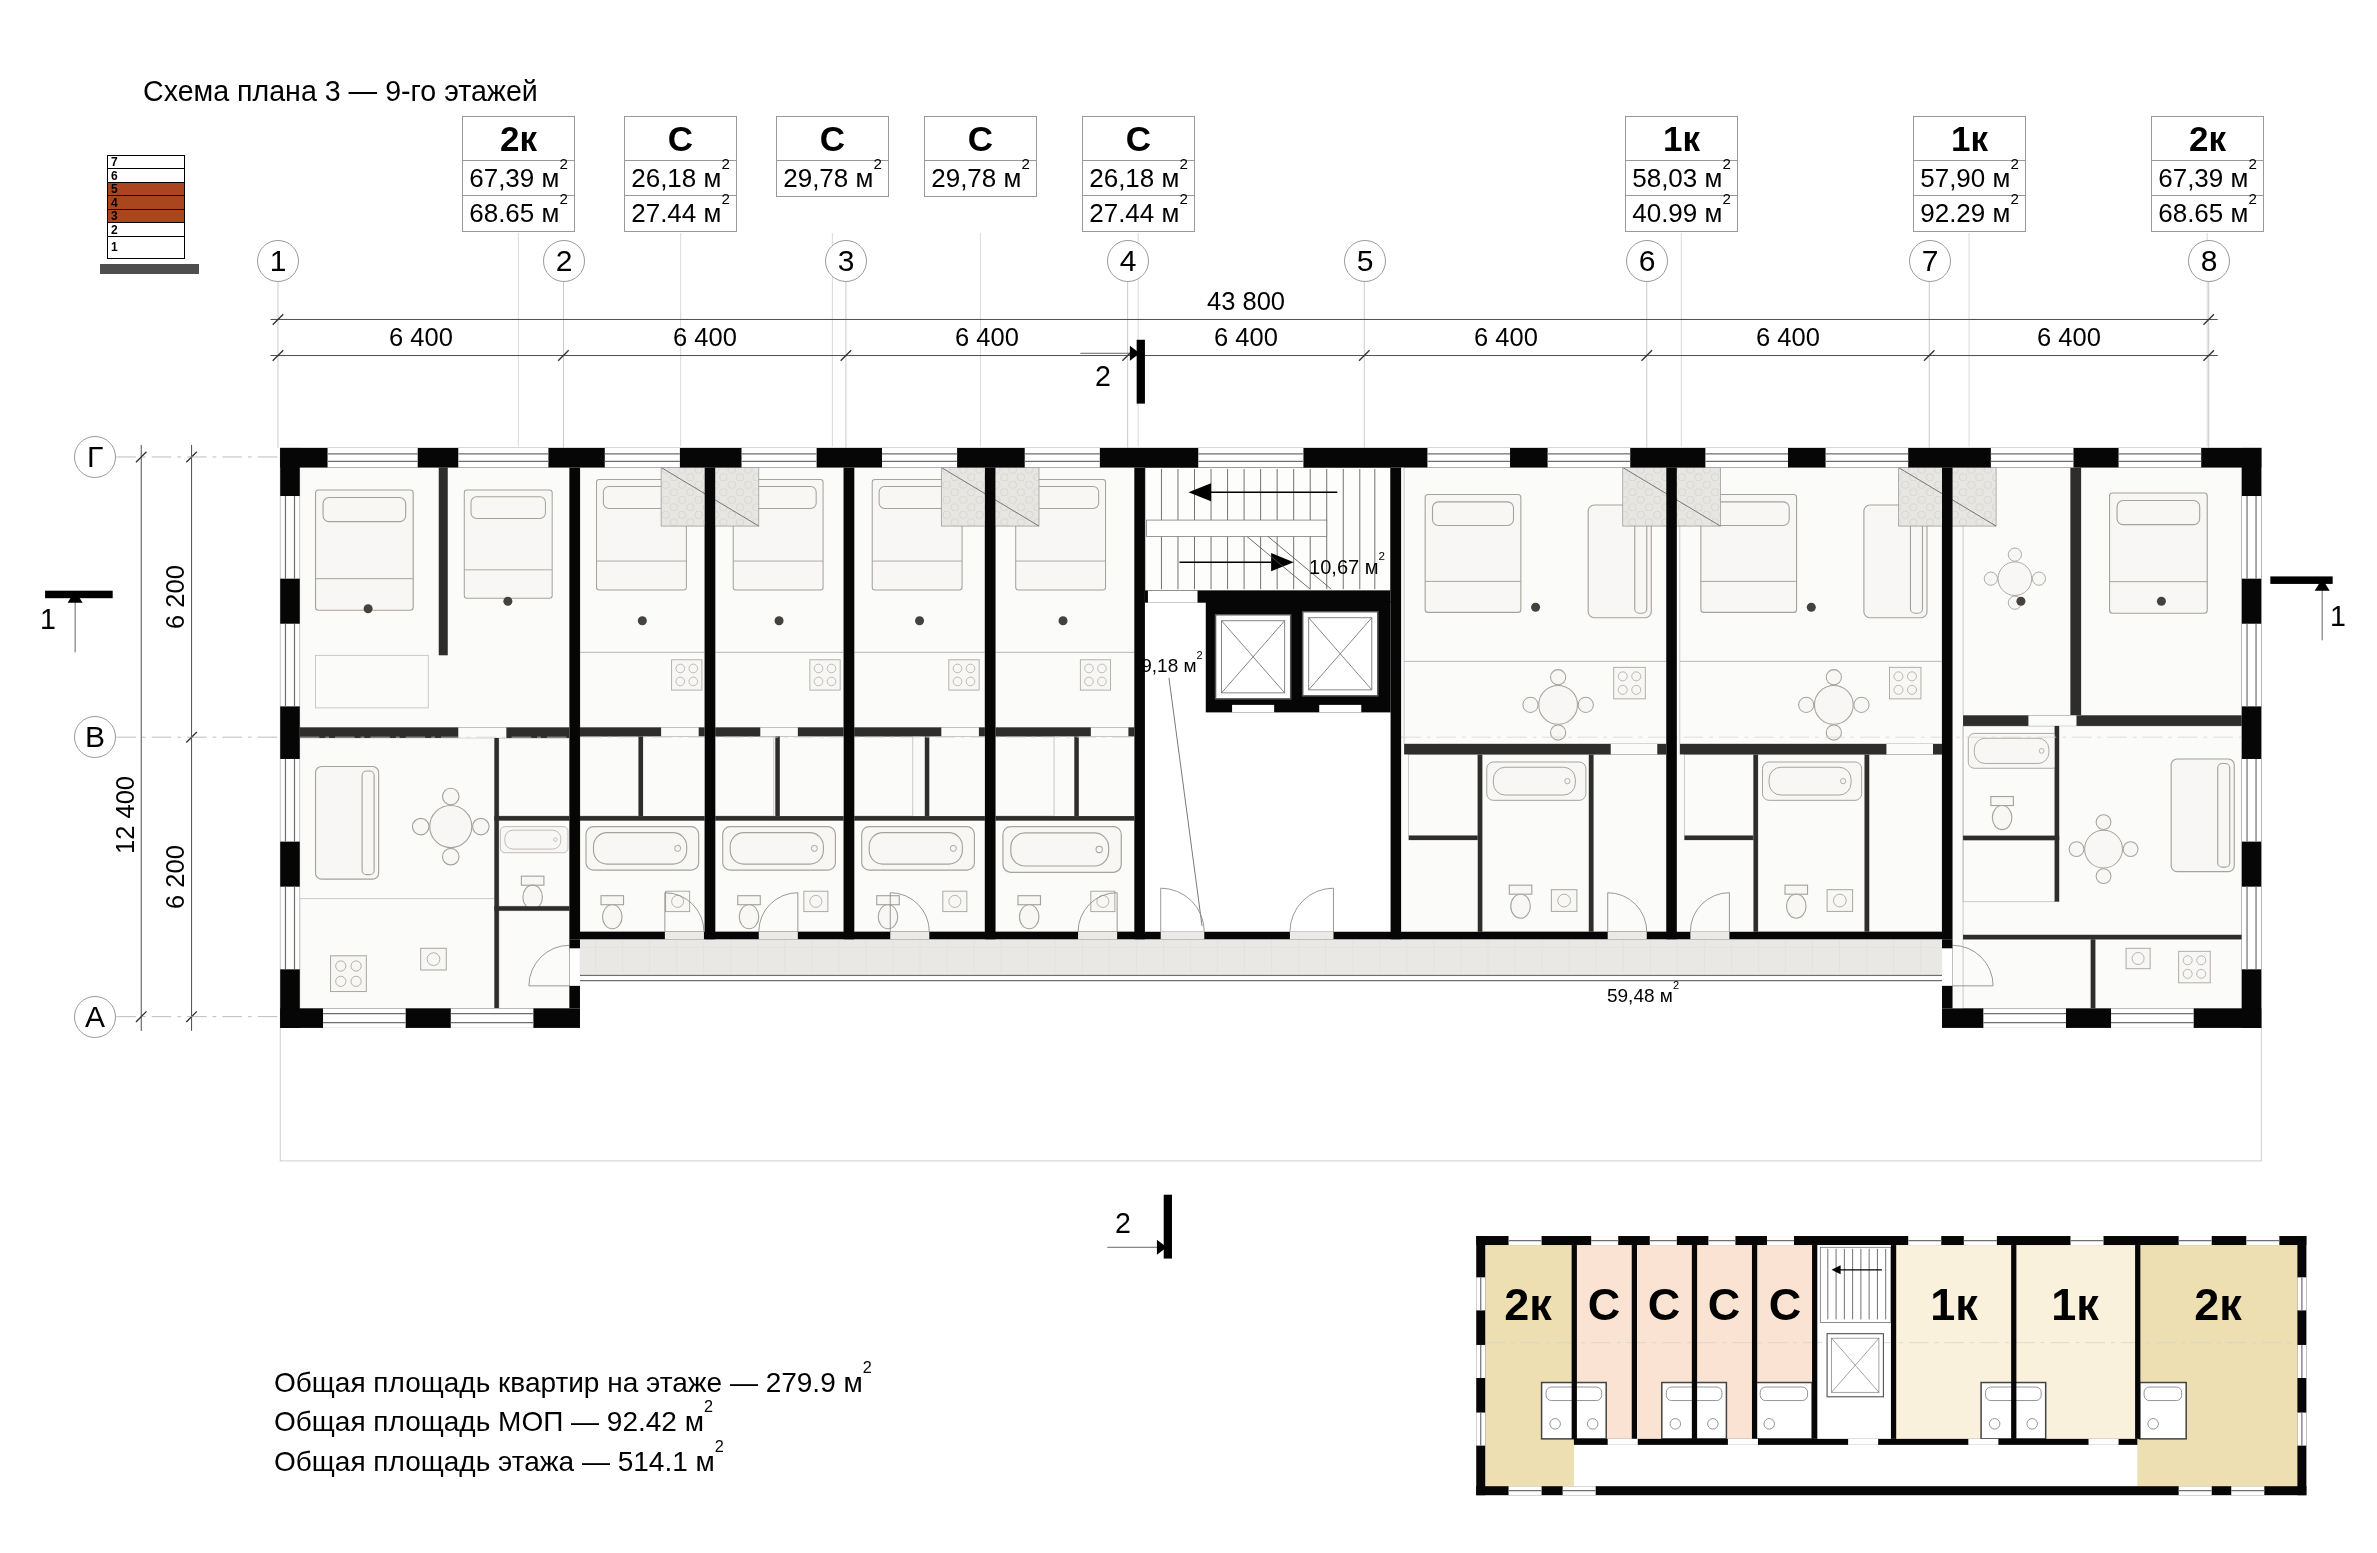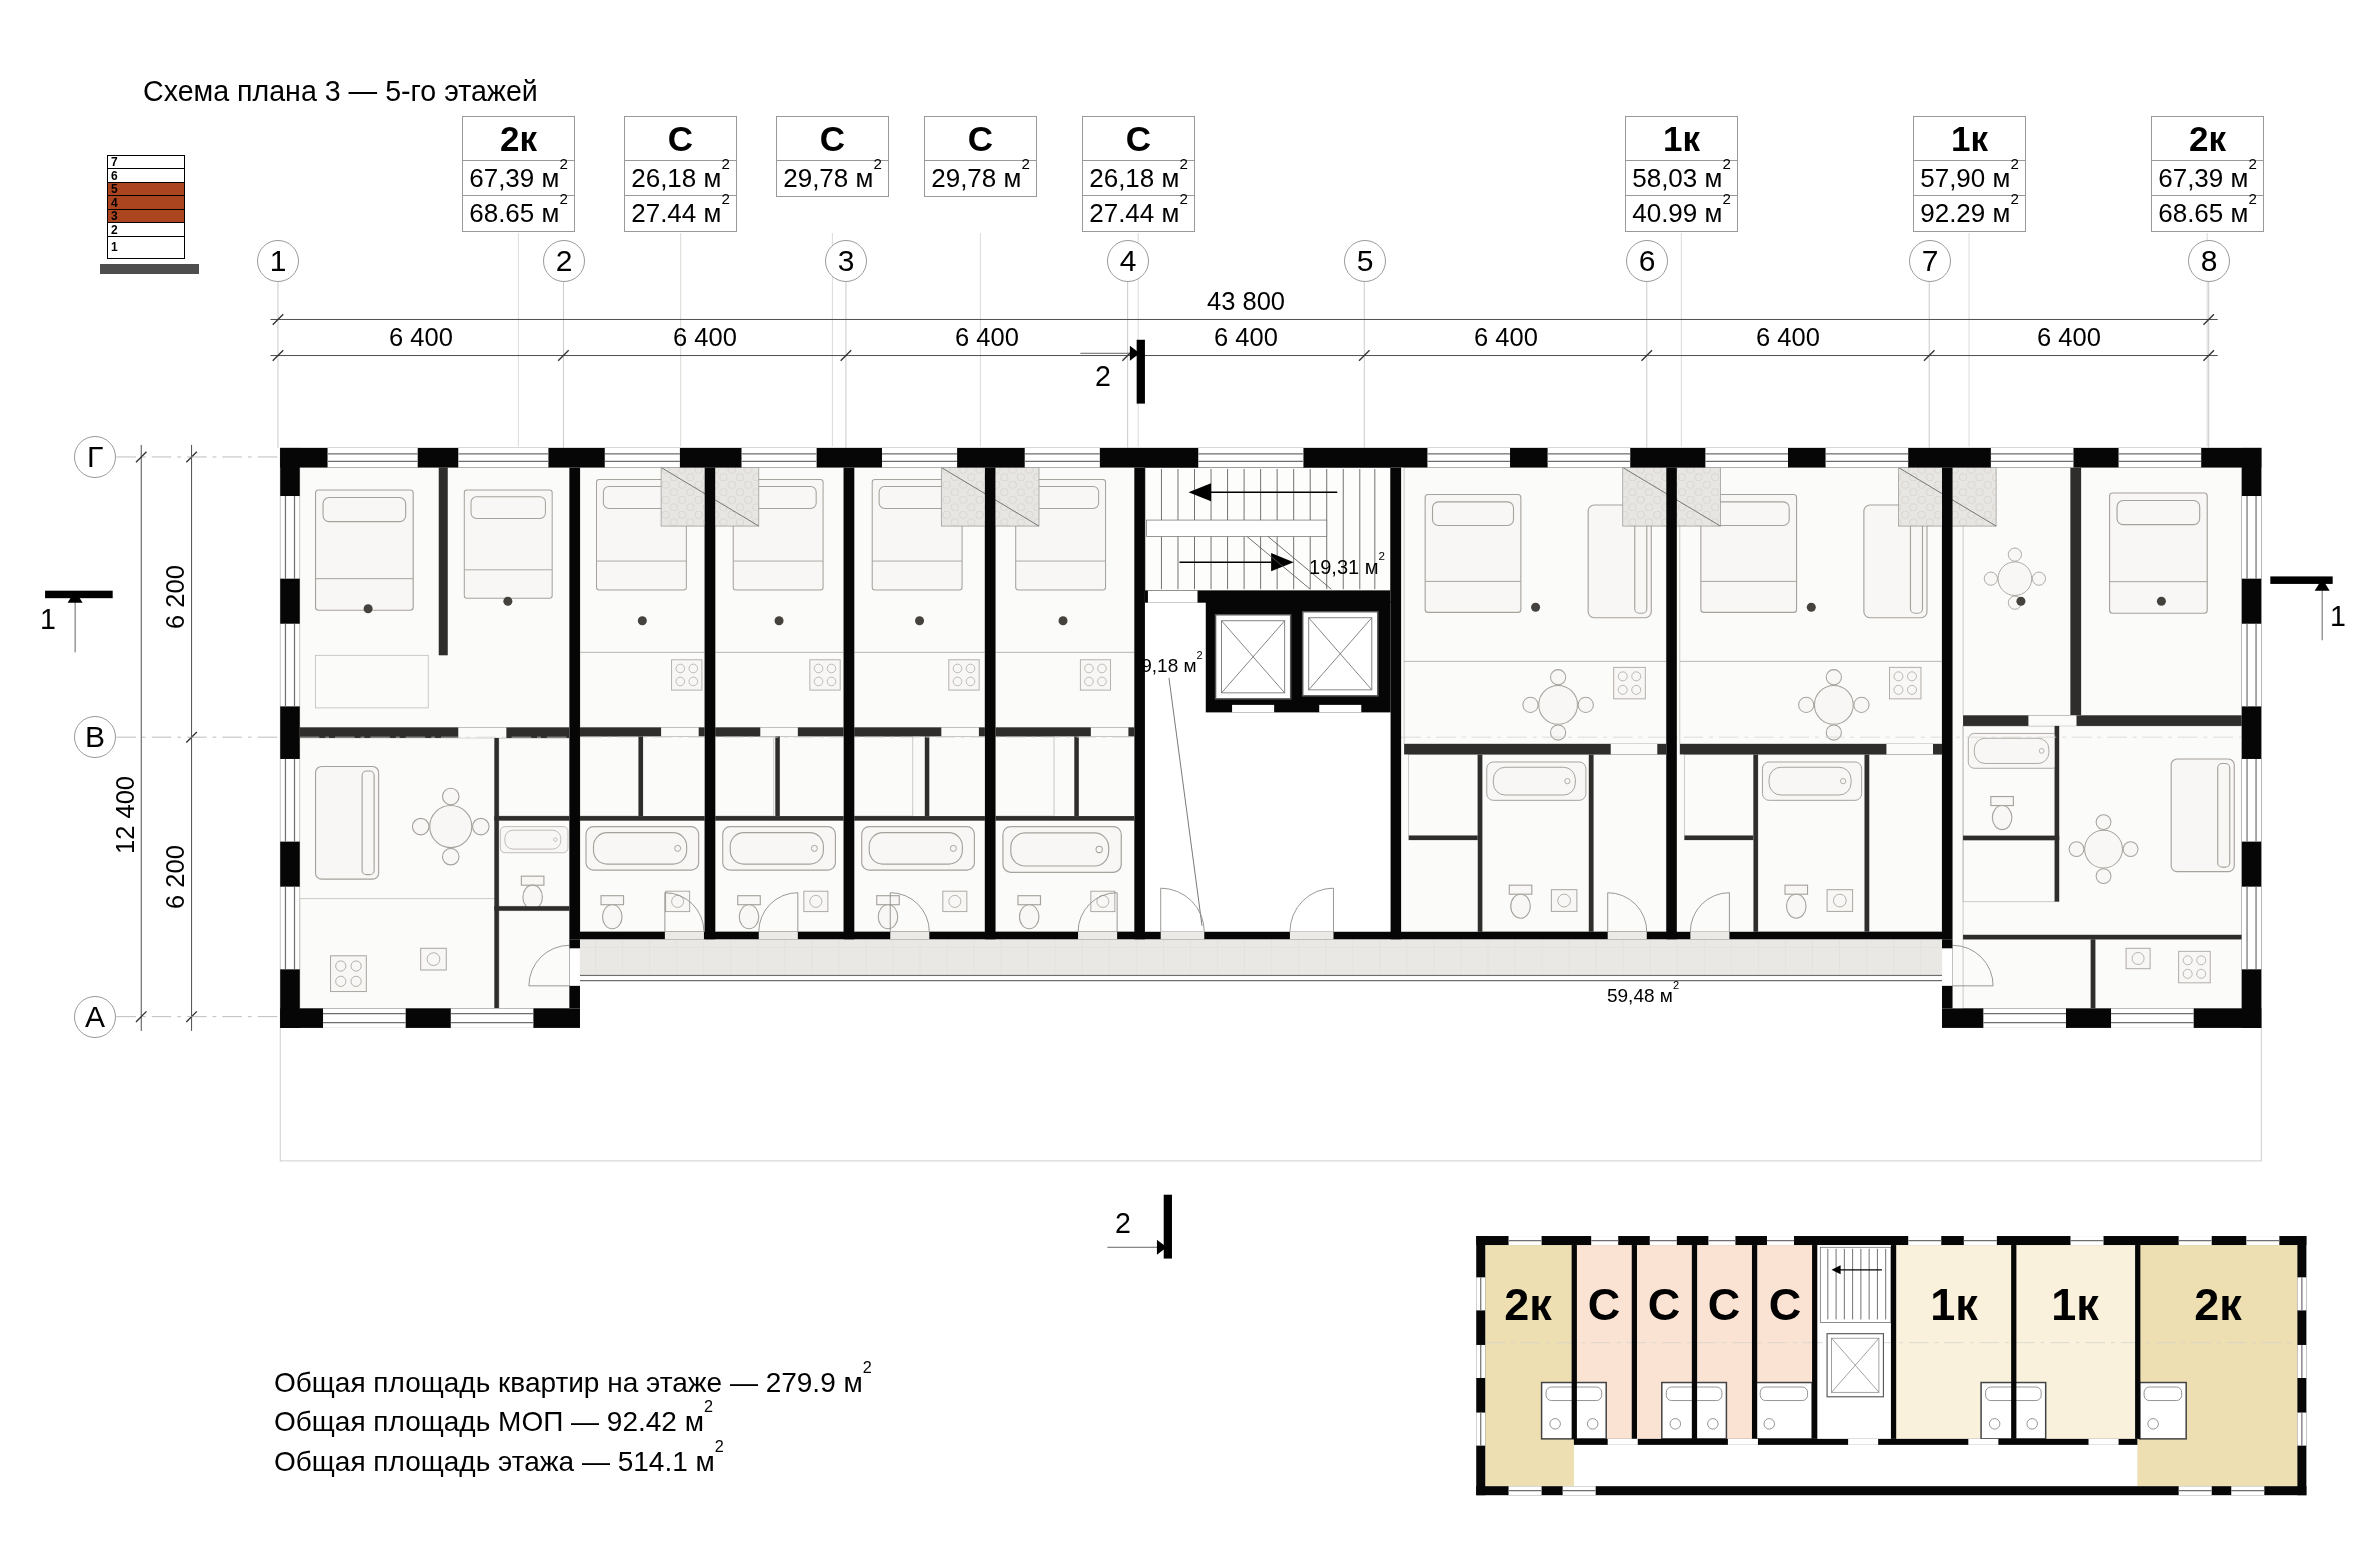--- a/index.html
+++ b/index.html
@@ -504,21 +504,21 @@
         <path class="glz" d="M1971 1700v44M1971 1790v44M1971 1880v44"></path>
         <rect x="3058" y="1645" width="12" height="345" class="wB"></rect>
         <rect x="3058" y="1700" width="12" height="44" fill="#fff"></rect>
           <rect x="3058" y="1790" width="12" height="44" fill="#fff"></rect>
         <rect x="3058" y="1880" width="12" height="44" fill="#fff"></rect>
         <path class="glz" d="M3064 1700v44M3064 1790v44M3064 1880v44"></path>
       </g>
     </g>
   </svg>
 
-  <div class="abs title" style="left:143px;top:75px">Схема плана 3 — 5-го этажей</div>
+  <div class="abs title" style="left:143px;top:75px">Схема плана 3 — 9-го этажей</div>
 
   <div class="floor-ind">
     <div class="fr">
         <span>7</span>
       </div>
     <div class="fr">
         <span>6</span>
       </div>
     <div class="fr hl">
         <span>5</span>
@@ -600,21 +600,21 @@
   <div class="dim btm" style="left:2069px;top:352px">6 400</div>
   <div class="dim rot" style="left:125px;top:815px">12 400</div>
   <div class="dim rot" style="left:175px;top:597px">6 200</div>
   <div class="dim rot" style="left:175px;top:877px">6 200</div>
 
   <div class="sec ctr" style="left:1103px;top:376px">2</div>
   <div class="sec ctr" style="left:1123px;top:1223px">2</div>
   <div class="sec ctr" style="left:48px;top:619px">1</div>
   <div class="sec ctr" style="left:2338px;top:616px">1</div>
 
-  <div class="plab ctr" style="left:1347px;top:567px;font-size:20px"><span>19,31 м</span><sup>2</sup></div>
+  <div class="plab ctr" style="left:1347px;top:567px;font-size:20px"><span>10,67 м</span><sup>2</sup></div>
   <div class="plab ctr" style="left:1172px;top:666px"><span>9,18 м</span><sup>2</sup></div>
   <div class="plab ctr" style="left:1643px;top:996px"><span>59,48 м</span><sup>2</sup></div>
 
   <div class="sum" style="left:274px;top:1383px"><span>Общая площадь квартир на этаже — 279.9 м</span><sup>2</sup></div>
   <div class="sum" style="left:274px;top:1422px"><span>Общая площадь МОП — 92.42 м</span><sup>2</sup></div>
   <div class="sum" style="left:274px;top:1462px"><span>Общая площадь этажа — 514.1 м</span><sup>2</sup></div>
 
   <div class="kp" style="left:1528px;top:1305px">2к</div>
   <div class="kp" style="left:1604px;top:1305px">С</div>
   <div class="kp" style="left:1664px;top:1305px">С</div>

